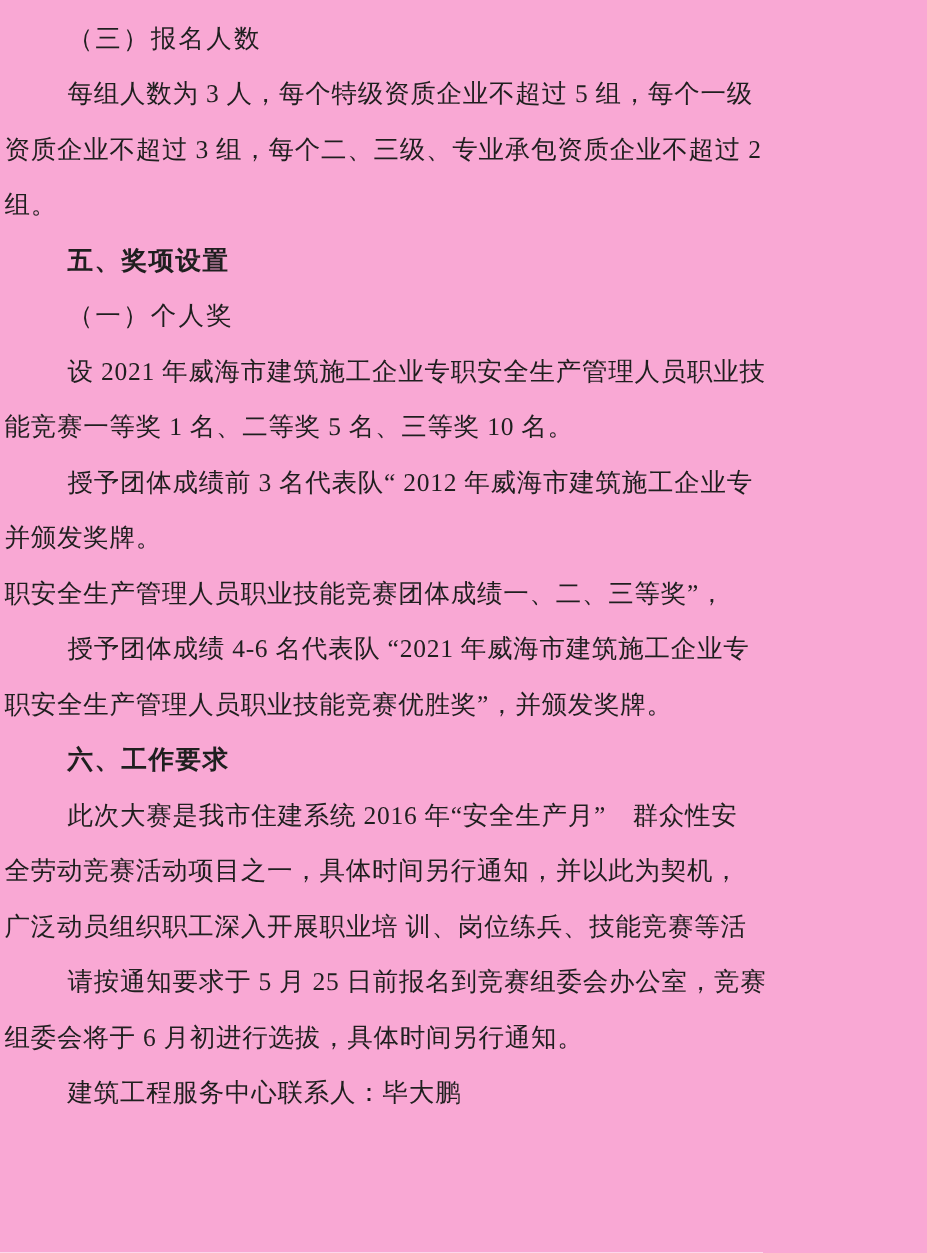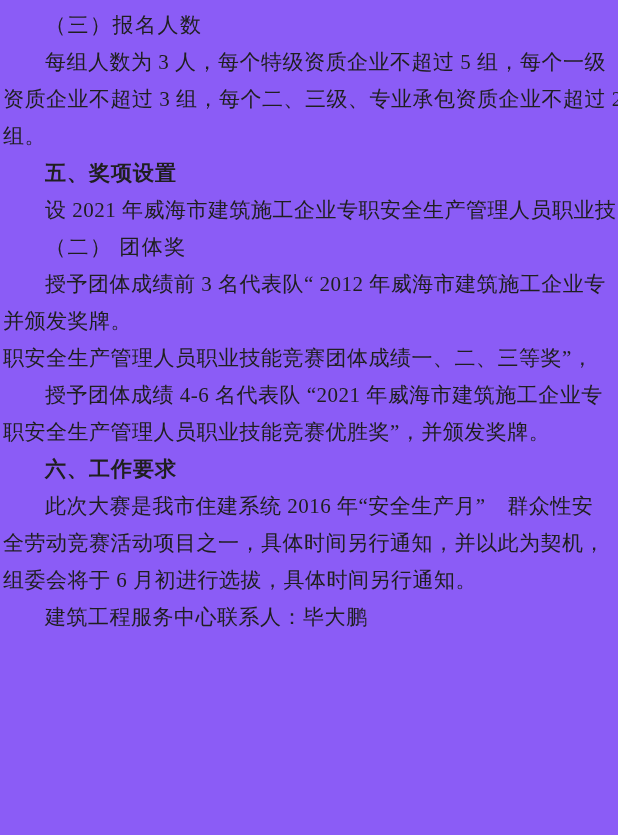--- a/index.html
+++ b/index.html
@@ -5,25 +5,25 @@
   html, body {
     margin: 0;
     padding: 0;
     background: #ffffff;
   }
   .page {
     position: relative;
     box-sizing: border-box;
     width: 618px;
     height: 835px;
-    background: #8b5cf6;
+    background: #f9a8d4;
     padding: 7px 4px 0 3px;
     overflow: hidden;
     font-family: "Liberation Serif", "DejaVu Serif", serif;
-    font-size: 21px;
+    font-size: 17px;
     line-height: 37px;
     color: #1f1f1f;
   }
   .line {
     white-space: pre;
     letter-spacing: 0.5px;
   }
   .indent {
     padding-left: 42px;
   }
@@ -39,25 +39,28 @@
 </style>
 </head>
 <body>
 
 <div class="page">
   <div class="line subheading indent">（三）报名人数</div>
   <div class="line indent">每组人数为 3 人，每个特级资质企业不超过 5 组，每个一级</div>
   <div class="line">资质企业不超过 3 组，每个二、三级、专业承包资质企业不超过 2</div>
   <div class="line">组。</div>
   <div class="line heading indent">五、奖项设置</div>
+  <div class="line subheading indent">（一）个人奖</div>
   <div class="line indent">设 2021 年威海市建筑施工企业专职安全生产管理人员职业技</div>
-  <div class="line subheading indent">（二） 团体奖</div>
+  <div class="line">能竞赛一等奖 1 名、二等奖 5 名、三等奖 10 名。</div>
   <div class="line indent">授予团体成绩前 3 名代表队“ 2012 年威海市建筑施工企业专</div>
   <div class="line">并颁发奖牌。</div>
   <div class="line">职安全生产管理人员职业技能竞赛团体成绩一、二、三等奖”，</div>
   <div class="line indent">授予团体成绩 4-6 名代表队 “2021 年威海市建筑施工企业专</div>
   <div class="line">职安全生产管理人员职业技能竞赛优胜奖”，并颁发奖牌。</div>
   <div class="line heading indent">六、工作要求</div>
   <div class="line indent">此次大赛是我市住建系统 2016 年“安全生产月”　群众性安</div>
   <div class="line">全劳动竞赛活动项目之一，具体时间另行通知，并以此为契机，</div>
+  <div class="line">广泛动员组织职工深入开展职业培 训、岗位练兵、技能竞赛等活</div>
+  <div class="line indent">请按通知要求于 5 月 25 日前报名到竞赛组委会办公室，竞赛</div>
   <div class="line">组委会将于 6 月初进行选拔，具体时间另行通知。</div>
   <div class="line indent">建筑工程服务中心联系人：毕大鹏</div>
 </div>
 
 </body></html>

